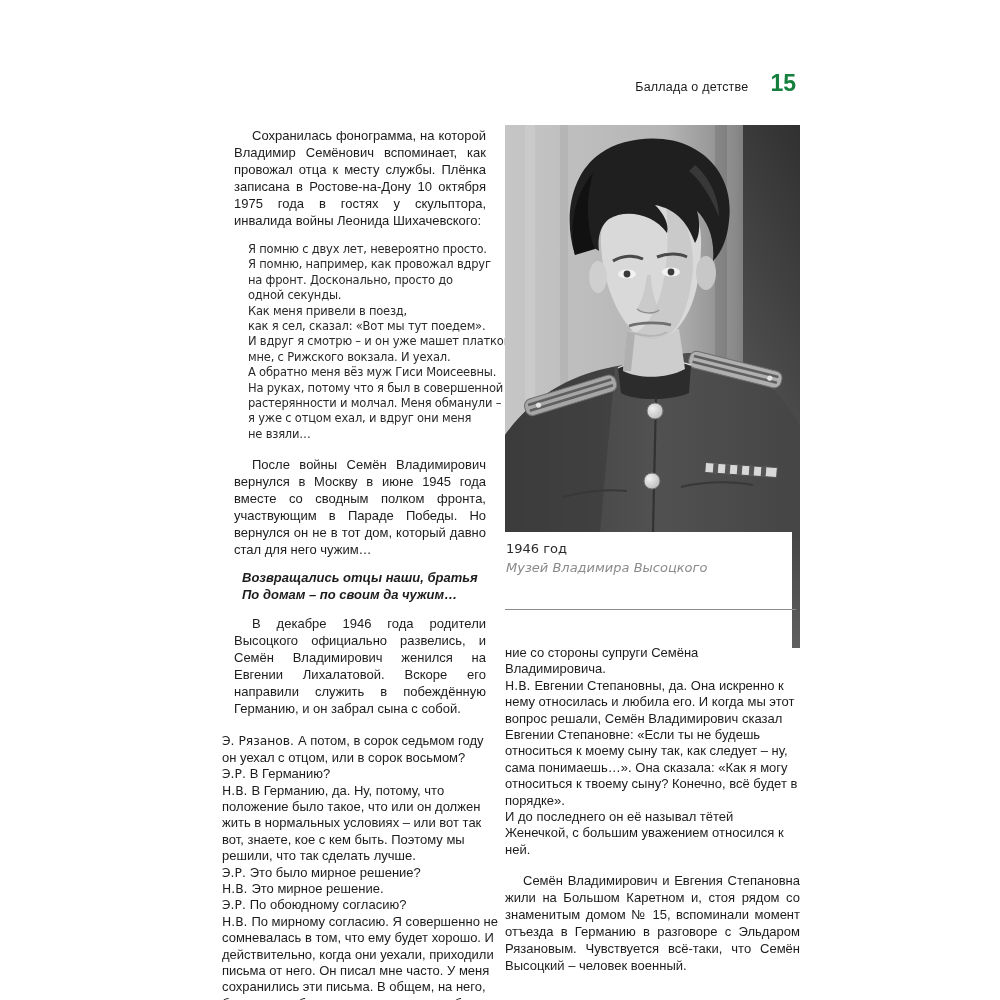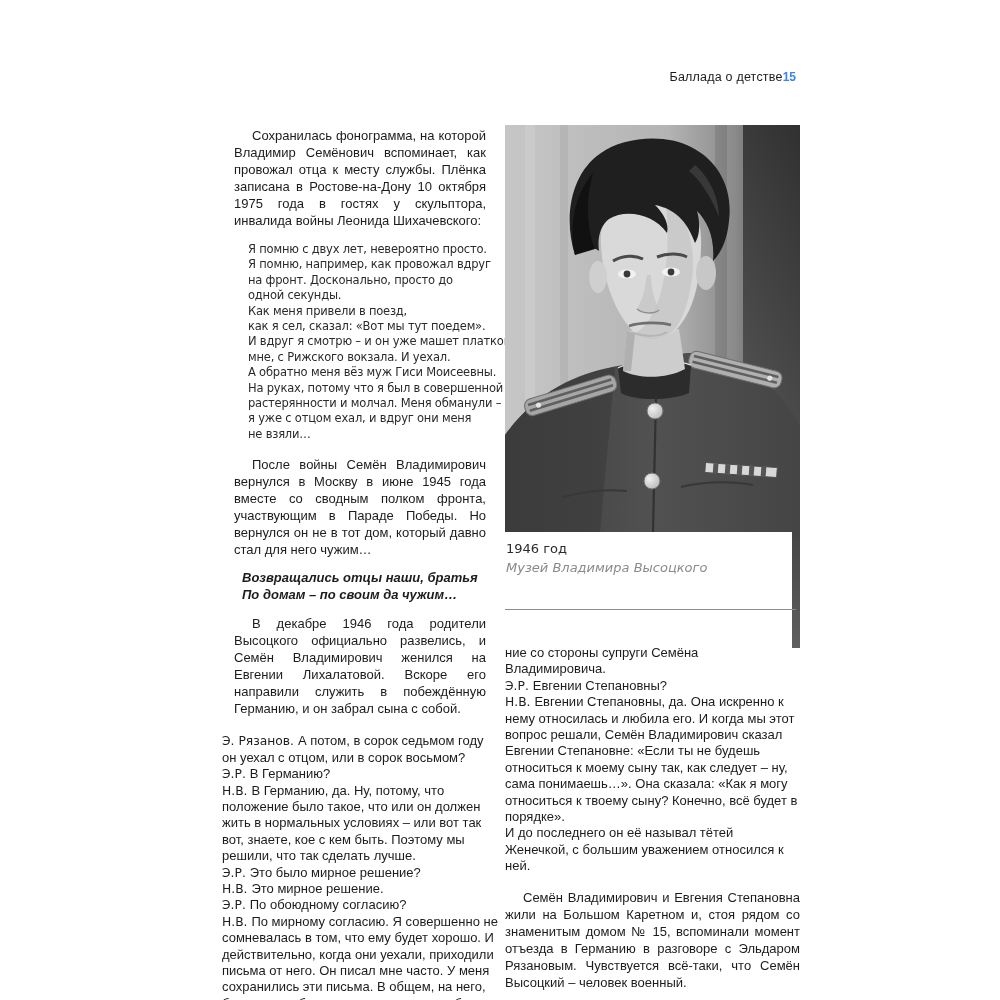--- a/index.html
+++ b/index.html
@@ -2,23 +2,23 @@
 <html lang="ru"><head>
 <meta charset="utf-8">
 <style>
   html,body{margin:0;padding:0;background:#ffffff;}
   .canvas{position:relative;width:1000px;height:1000px;background:#ffffff;overflow:hidden;
           font-family:"Liberation Sans",sans-serif;color:#1c1c1c;}
   .page{position:absolute;left:205px;top:68px;width:595px;height:867px;background:#ffffff;}
 
   
   .pg-header{position:absolute;top:2px;left:0;width:591px;display:flex;justify-content:flex-end;
-             align-items:baseline;padding-right:4px;}
+             align-items:baseline;gap:22px;padding-right:4px;}
   .pg-title{font-size:12.5px;letter-spacing:.2px;color:#1b1b1b;}
-  .pg-num{font-size:12px;font-weight:700;color:#3b82f6;}
+  .pg-num{font-size:23px;font-weight:700;color:#15803d;}
 
   
   .col-left{position:absolute;left:17px;top:47px;width:276px;}
   .para{font-size:13px;line-height:17px;text-align:justify;text-indent:18px;margin:12px;}
   .quote{margin:13px 0 0 26px;font-family:"DejaVu Sans",sans-serif;font-size:11.5px;
          line-height:15.4px;color:#2a2a2a;letter-spacing:-.2px;}
   .quote .line{white-space:nowrap;}
   .mt14{margin-top:14px;} .mt12{margin-top:12px;} .mt16{margin-top:16px;}
   .verse{margin:12px 0 0 20px;font-size:13px;line-height:16.5px;font-style:italic;font-weight:700;}
   .interview .int-entry{font-size:13px;line-height:16.4px;text-align:left;margin:0;}
@@ -188,21 +188,20 @@
     <div class="caption">
       <div class="cap-line">1946 год</div>
       <div class="cap-credit">Музей Владимира Высоцкого</div>
     </div>
 
     <div class="rule"></div>
 
     <div class="col-right">
       <div class="interview">
           <div class="int-entry"><span>ние со стороны супруги Семёна Владимировича.</span></div>
-          <div class="int-entry"><span class="speaker">Э.Р. </span><span>Евгении Степановны?</span></div>
           <div class="int-entry"><span class="speaker">Н.В. </span><span>Евгении Степановны, да. Она искренно к нему относилась и любила его. И когда мы этот вопрос решали, Семён Владимирович сказал Евгении Степановне: «Если ты не будешь относиться к моему сыну так, как следует – ну, сама понимаешь…». Она сказала: «Как я могу относиться к твоему сыну? Конечно, всё будет в порядке».</span></div>
           <div class="int-entry"><span>И до последнего он её называл тётей Женечкой, с большим уважением относился к ней.</span></div>
         </div>
       <p class="closing">Семён Владимирович и Евгения Степановна жили на Большом Каретном и, стоя рядом со знаменитым домом № 15, вспоминали момент отъезда в Германию в разговоре с Эльдаром Рязановым. Чувствуется всё-таки, что Семён Высоцкий – человек военный.</p>
     </div>
 
   </div>
 </div>
 
 </body></html>

